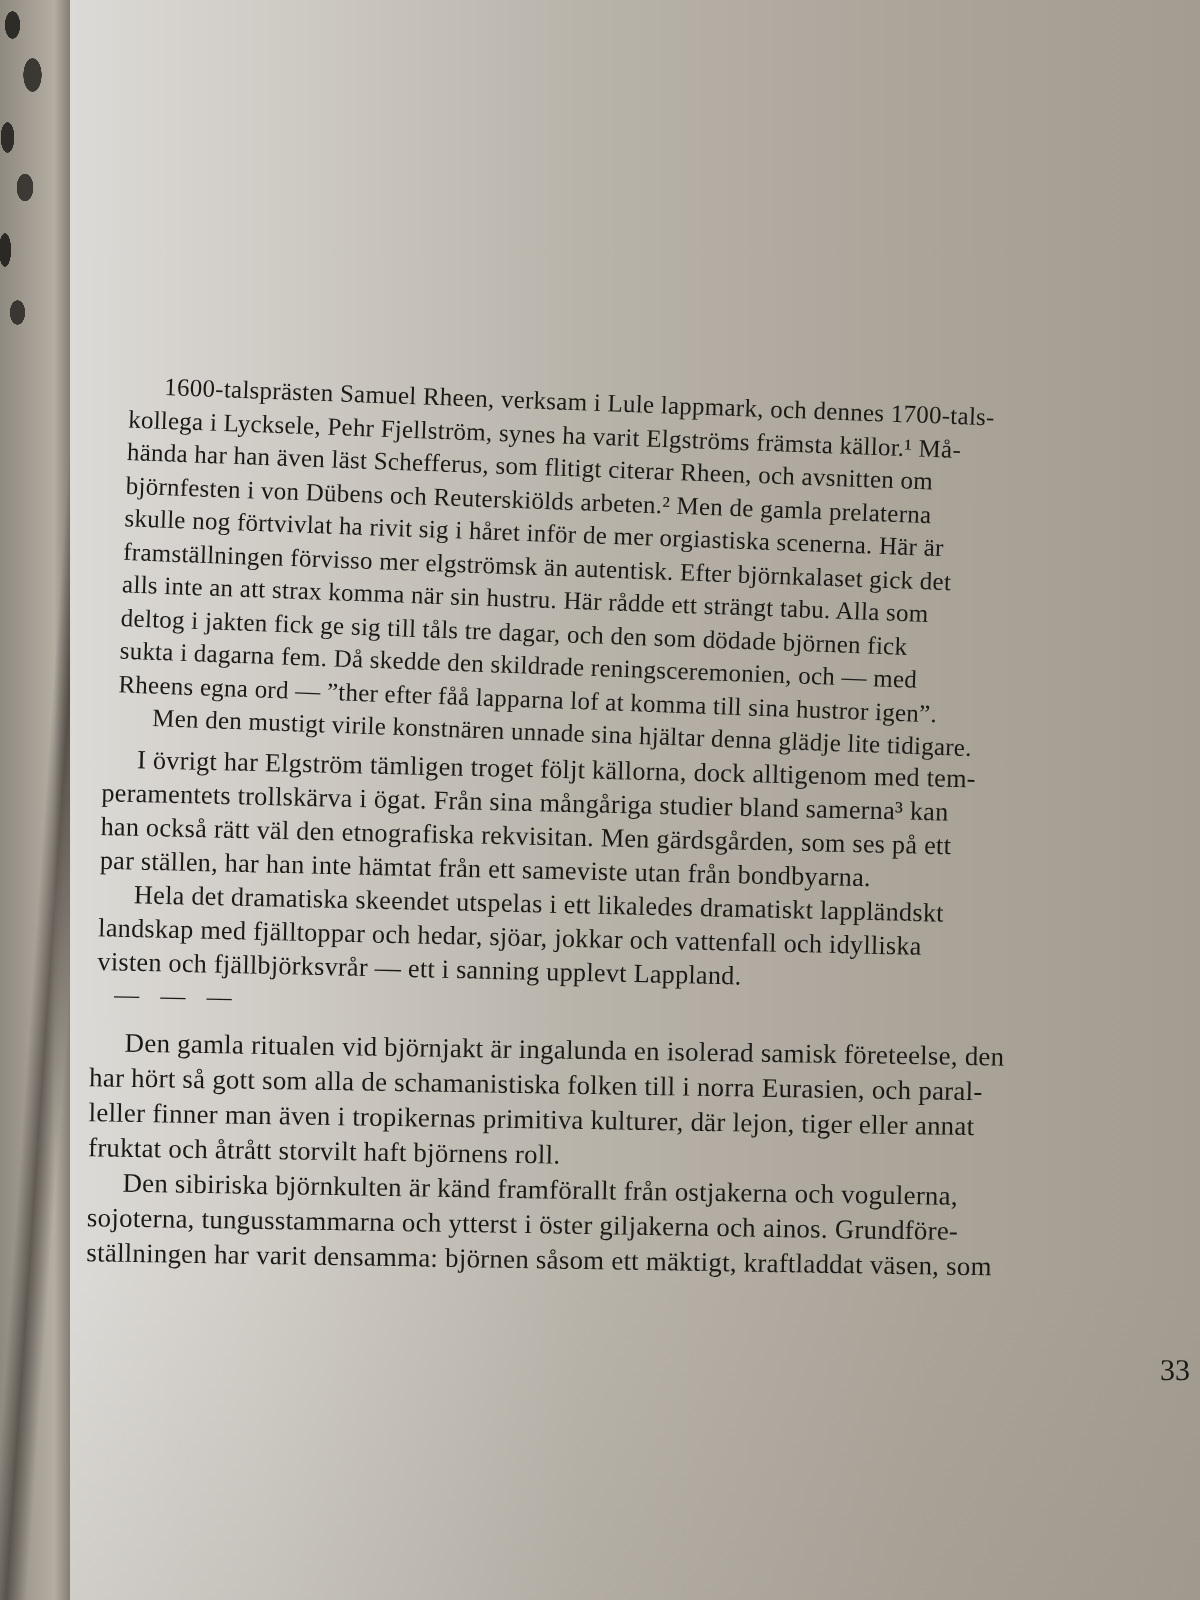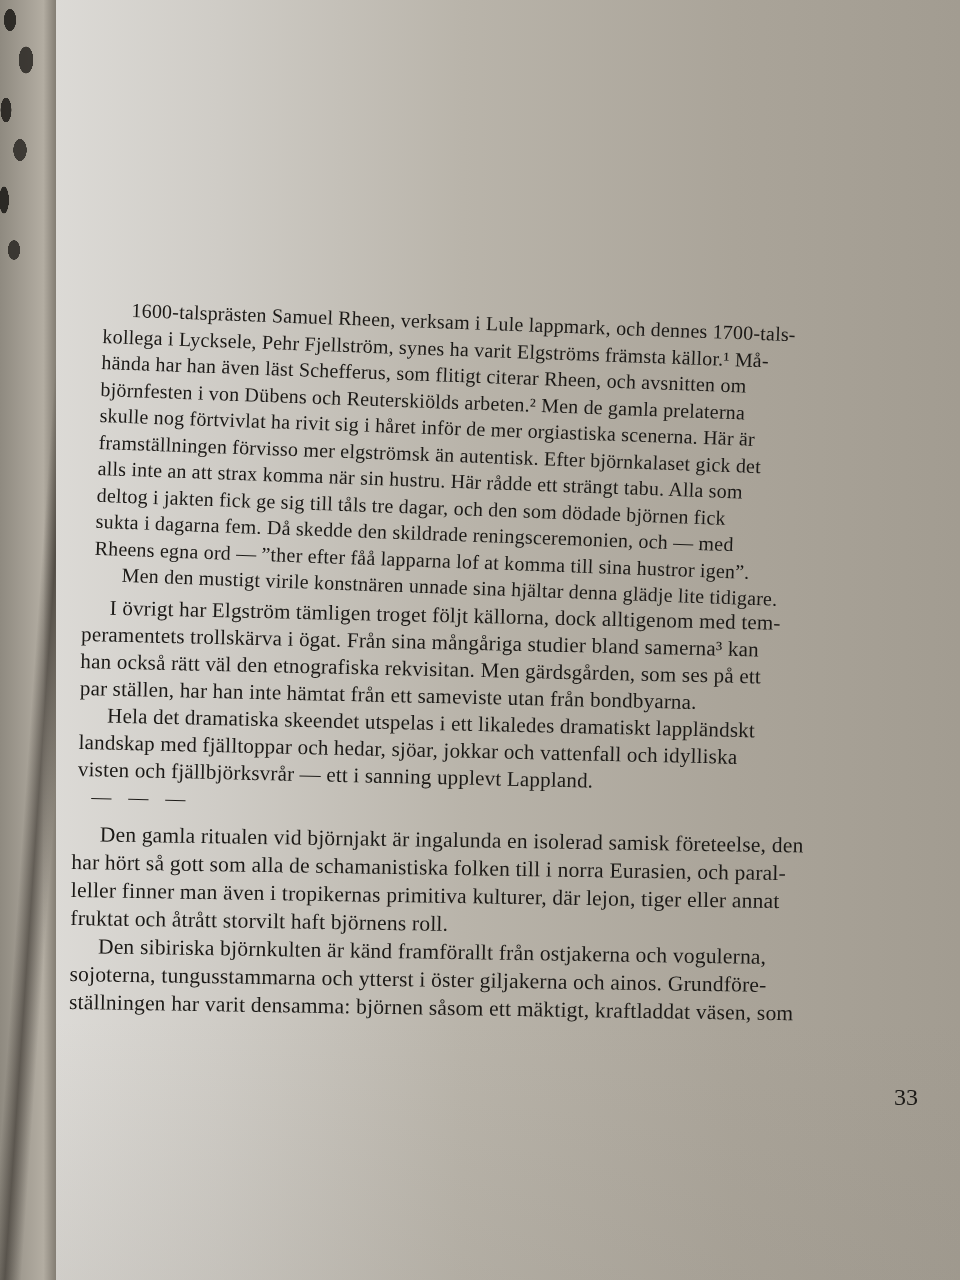--- a/index.html
+++ b/index.html
@@ -92,21 +92,21 @@
     line-height: 28px;
   }
   .indent { padding-left: 28px; }
   .sep {
     letter-spacing: 6px;
     padding-left: 14px;
     font-size: 20px;
   }
   .page-number {
     position: absolute;
-    left: 894px;
+    left: 928px;
     top: 1084px;
     font-size: 24px;
     color: #1b1916;
   }
 </style>
 </head>
 <body>
 
 <div class="facing-page">
   <div class="facing-illustration"></div>

